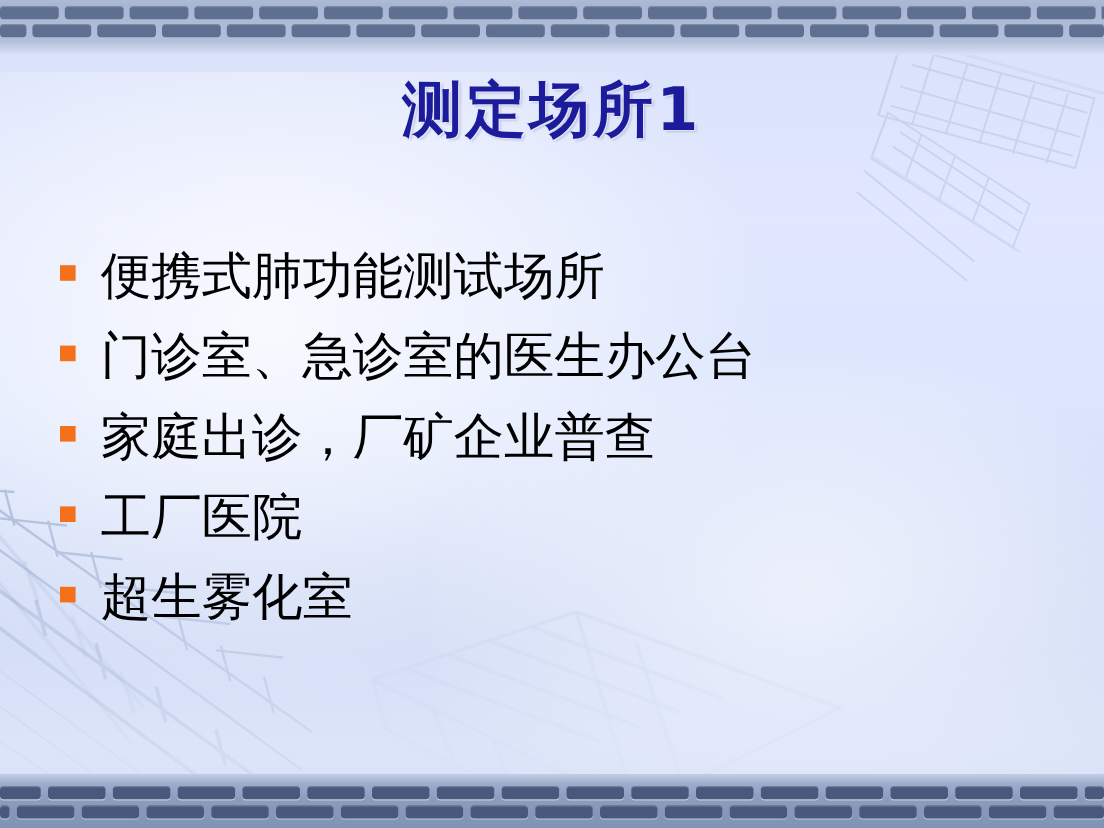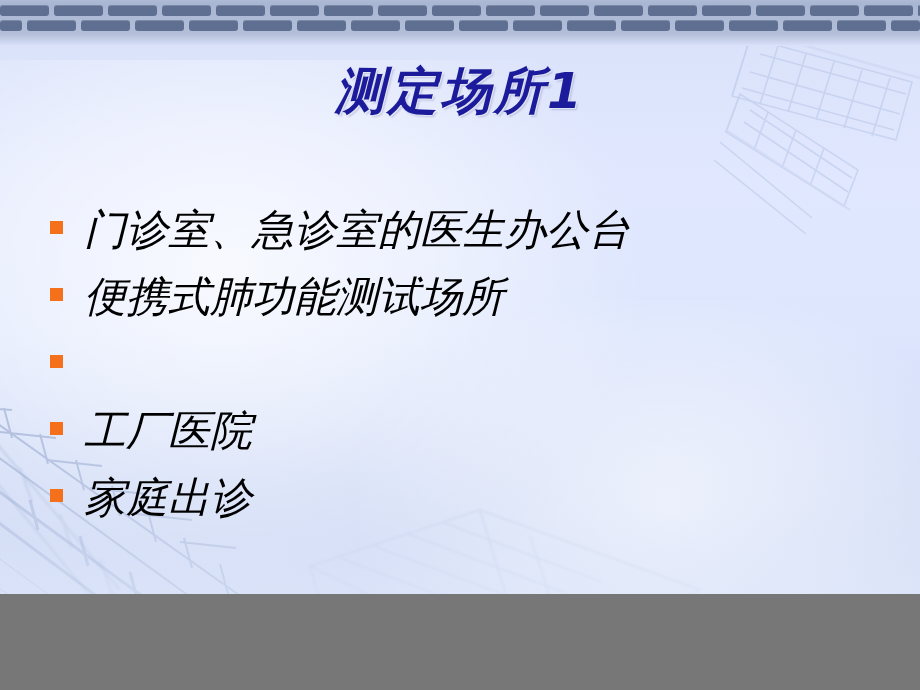--- a/index.html
+++ b/index.html
@@ -5,25 +5,24 @@
 <style>
   html, body {
     margin: 0;
     padding: 0;
     background: #777;
   }
 
   .slide {
     position: relative;
     width: 920px;
-    height: 594px;
+    height: 690px;
     overflow: hidden;
     font-family: "DejaVu Sans", "Liberation Sans", sans-serif;
     background: #dde5fd;
-    font-style: italic;
   }
 
   
   .bg-base {
     position: absolute;
     inset: 0;
     background:
       linear-gradient(to bottom,
         #c7d2ea 0px,
         #dbe3fb 46px,
@@ -344,36 +343,37 @@
       </div>
   </div>
 
   <div class="title-block">
     <span class="title">测定场所1</span>
   </div>
 
   <div class="bullets">
     <div class="bullet-row">
       <span class="bullet-marker"></span>
+      <span class="bullet-text">便携式肺功能测试场所</span>
+    </div>
+    <div class="bullet-row">
+      <span class="bullet-marker"></span>
       <span class="bullet-text">门诊室、急诊室的医生办公台</span>
     </div>
     <div class="bullet-row">
       <span class="bullet-marker"></span>
-      <span class="bullet-text">便携式肺功能测试场所</span>
-    </div>
-    <div class="bullet-row">
-      <span class="bullet-marker"></span>
+      <span class="bullet-text">家庭出诊，厂矿企业普查</span>
     </div>
     <div class="bullet-row">
       <span class="bullet-marker"></span>
       <span class="bullet-text">工厂医院</span>
     </div>
     <div class="bullet-row">
       <span class="bullet-marker"></span>
-      <span class="bullet-text">家庭出诊</span>
+      <span class="bullet-text">超生雾化室</span>
     </div>
   </div>
 
   <div class="brick-strip bottom">
     <div class="brick-row r1">
         <div class="brick" style="width: 34px;"></div>
         <div class="brick" style="width: 48px;"></div>
         <div class="brick" style="width: 48px;"></div>
         <div class="brick" style="width: 48px;"></div>
         <div class="brick" style="width: 48px;"></div>

